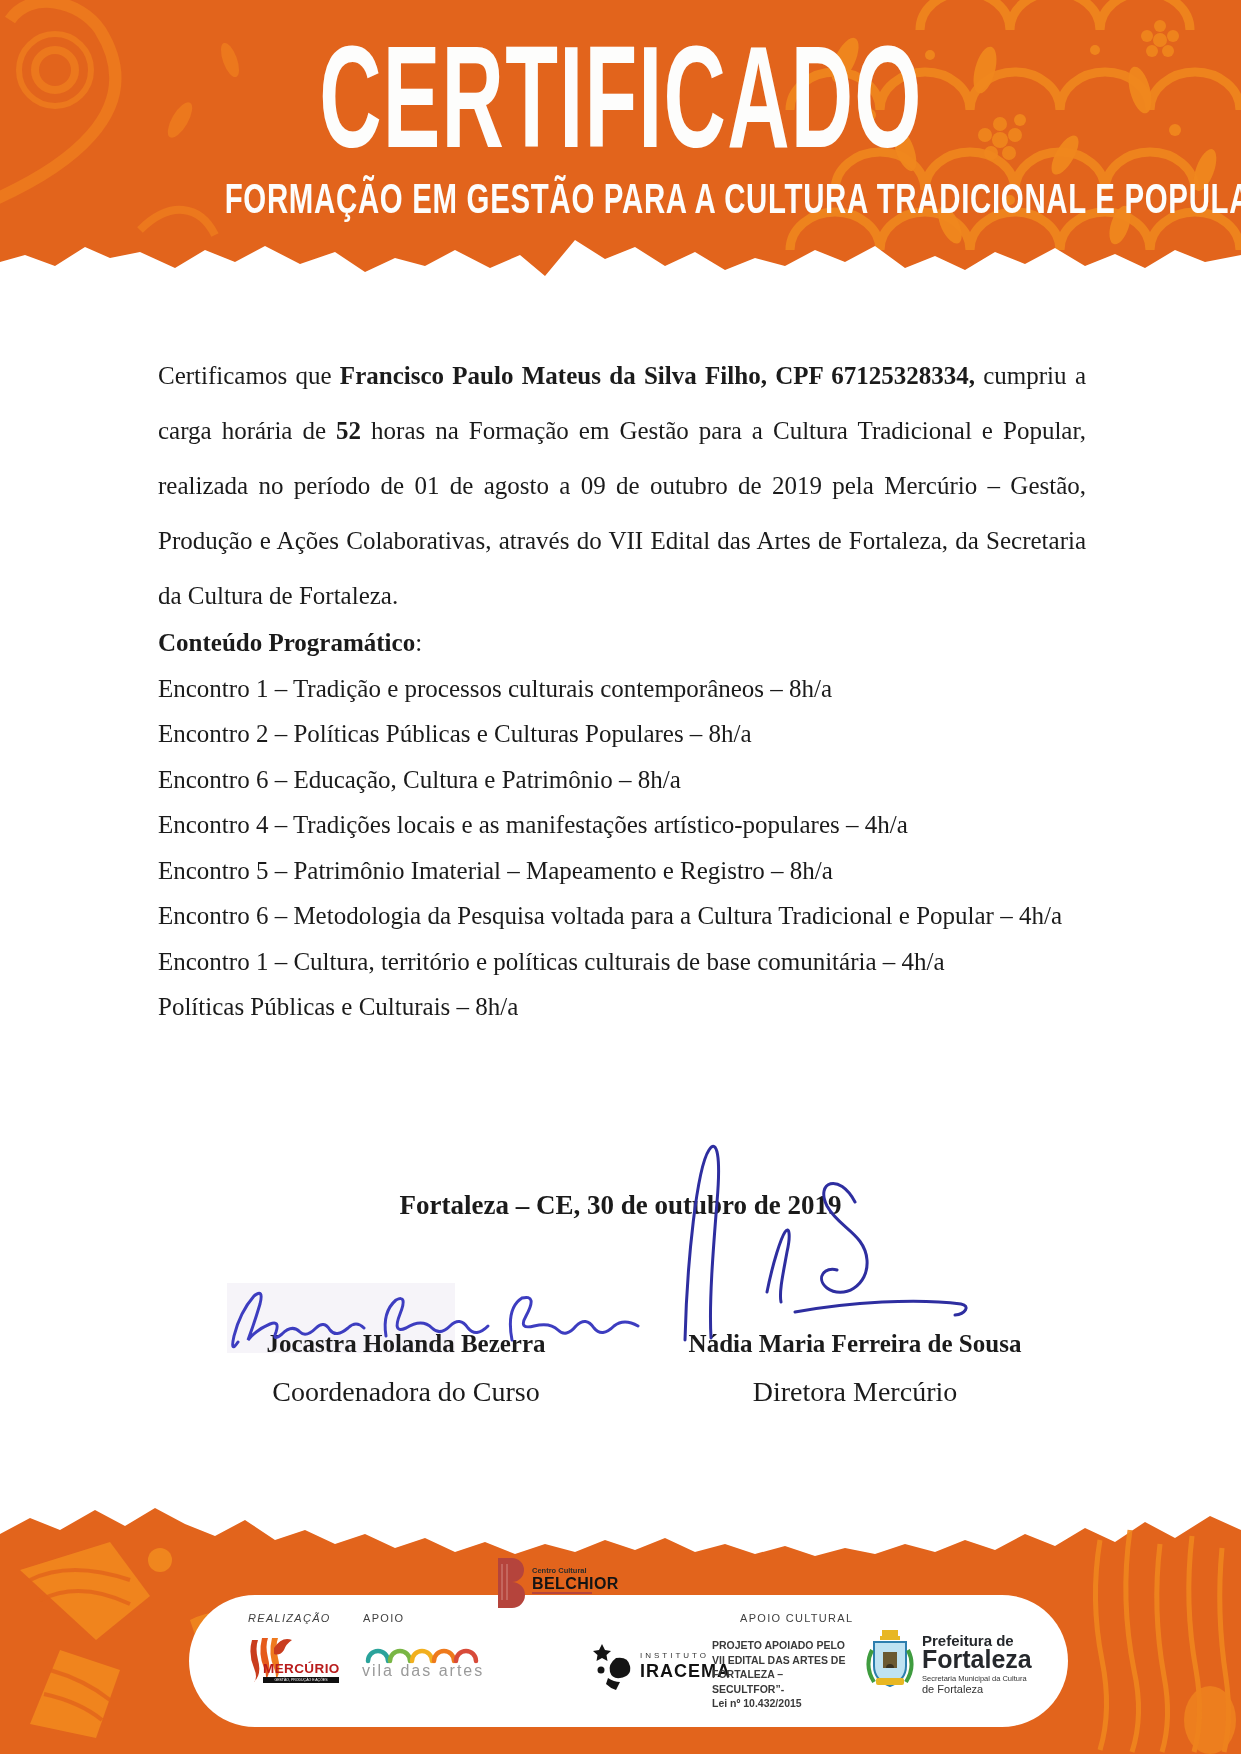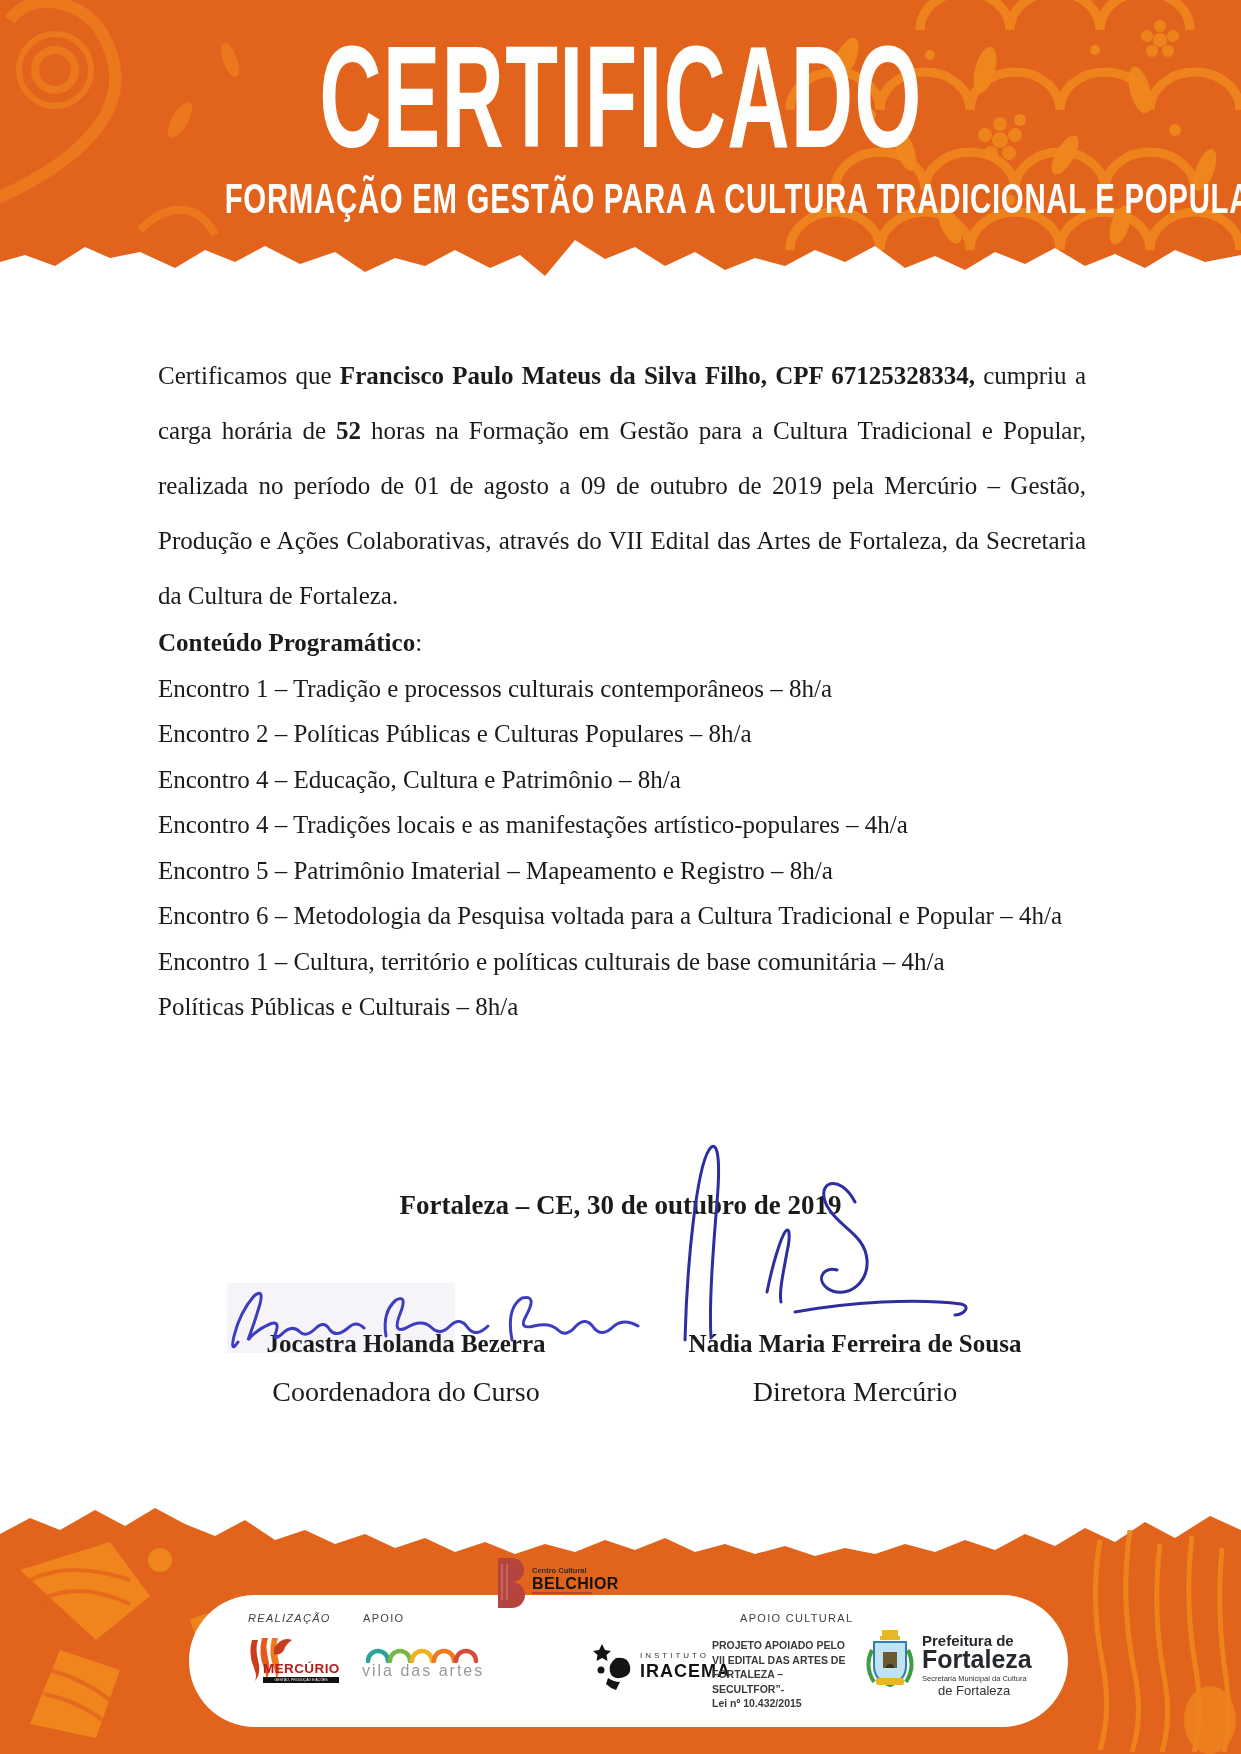--- a/index.html
+++ b/index.html
@@ -48,21 +48,21 @@
 
   .ira-l1{position:absolute;left:48px;top:9px;font-family:"Liberation Sans",sans-serif;font-size:8px;letter-spacing:3px;color:#333;}
   .ira-l2{position:absolute;left:48px;top:19px;font-family:"Liberation Sans",sans-serif;font-size:18px;font-weight:bold;color:#111;letter-spacing:1px;}
 
   .proj{position:absolute;left:712px;top:1638px;width:140px;z-index:2;font-family:"Liberation Sans",sans-serif;
         font-size:10.5px;font-weight:bold;color:#3a3a3a;line-height:14.5px;}
 
   .pref-l1{position:absolute;left:56px;top:4px;font-family:"Liberation Sans",sans-serif;font-size:15px;font-weight:bold;color:#25282c;}
   .pref-l2{position:absolute;left:56px;top:19px;font-family:"Liberation Sans",sans-serif;font-size:25px;font-weight:900;color:#25282c;line-height:25px;}
   .pref-l3{position:absolute;left:56px;top:46px;font-family:"Liberation Sans",sans-serif;font-size:7.5px;color:#333;}
-  .pref-l4{position:absolute;left:56px;top:55px;font-family:"Liberation Sans",sans-serif;font-size:13px;color:#333;margin-left:16px;}
+  .pref-l4{position:absolute;left:56px;top:55px;font-family:"Liberation Sans",sans-serif;font-size:11px;color:#333;}
 </style>
 </head>
 <body>
 
 <div class="page">
 
   <svg class="header-svg" width="1241" height="300" viewBox="0 0 1241 300" aria-hidden="true">
     <rect x="0" y="0" width="1241" height="300" fill="#e2641c"></rect>
 
     <g stroke="#f0871e" stroke-width="9" fill="none" opacity="0.9">
@@ -132,21 +132,21 @@
   <div class="para">
     <span>Certificamos que </span><span class="b">Francisco Paulo Mateus da Silva Filho, CPF 67125328334,</span><span> cumpriu a carga horária de </span><span class="b">52</span><span> horas na Formação em Gestão para a Cultura Tradicional e Popular, realizada no período de 01 de agosto a 09 de outubro de 2019 pela Mercúrio – Gestão, Produção e Ações Colaborativas, através do VII Edital das Artes de Fortaleza, da Secretaria da Cultura de Fortaleza.</span>
   </div>
 
   <div class="program">
     <div>
       <span class="b">Conteúdo Programático</span><span>:</span>
     </div>
     <div>Encontro 1 – Tradição e processos culturais contemporâneos – 8h/a</div>
     <div>Encontro 2 – Políticas Públicas e Culturas Populares – 8h/a</div>
-    <div>Encontro 4 – Educação, Cultura e Patrimônio – 8h/a</div>
+    <div>Encontro 6 – Educação, Cultura e Patrimônio – 8h/a</div>
     <div>Encontro 4 – Tradições locais e as manifestações artístico-populares – 4h/a</div>
     <div>Encontro 5 – Patrimônio Imaterial – Mapeamento e Registro – 8h/a</div>
     <div>Encontro 6 – Metodologia da Pesquisa voltada para a Cultura Tradicional e Popular – 4h/a</div>
     <div>Encontro 1 – Cultura, território e políticas culturais de base comunitária – 4h/a</div>
     <div>Políticas Públicas e Culturais – 8h/a</div>
   </div>
 
   <div class="dateline">Fortaleza – CE, 30 de outubro de 2019</div>
 
   <div class="sig-left-bg"></div>

